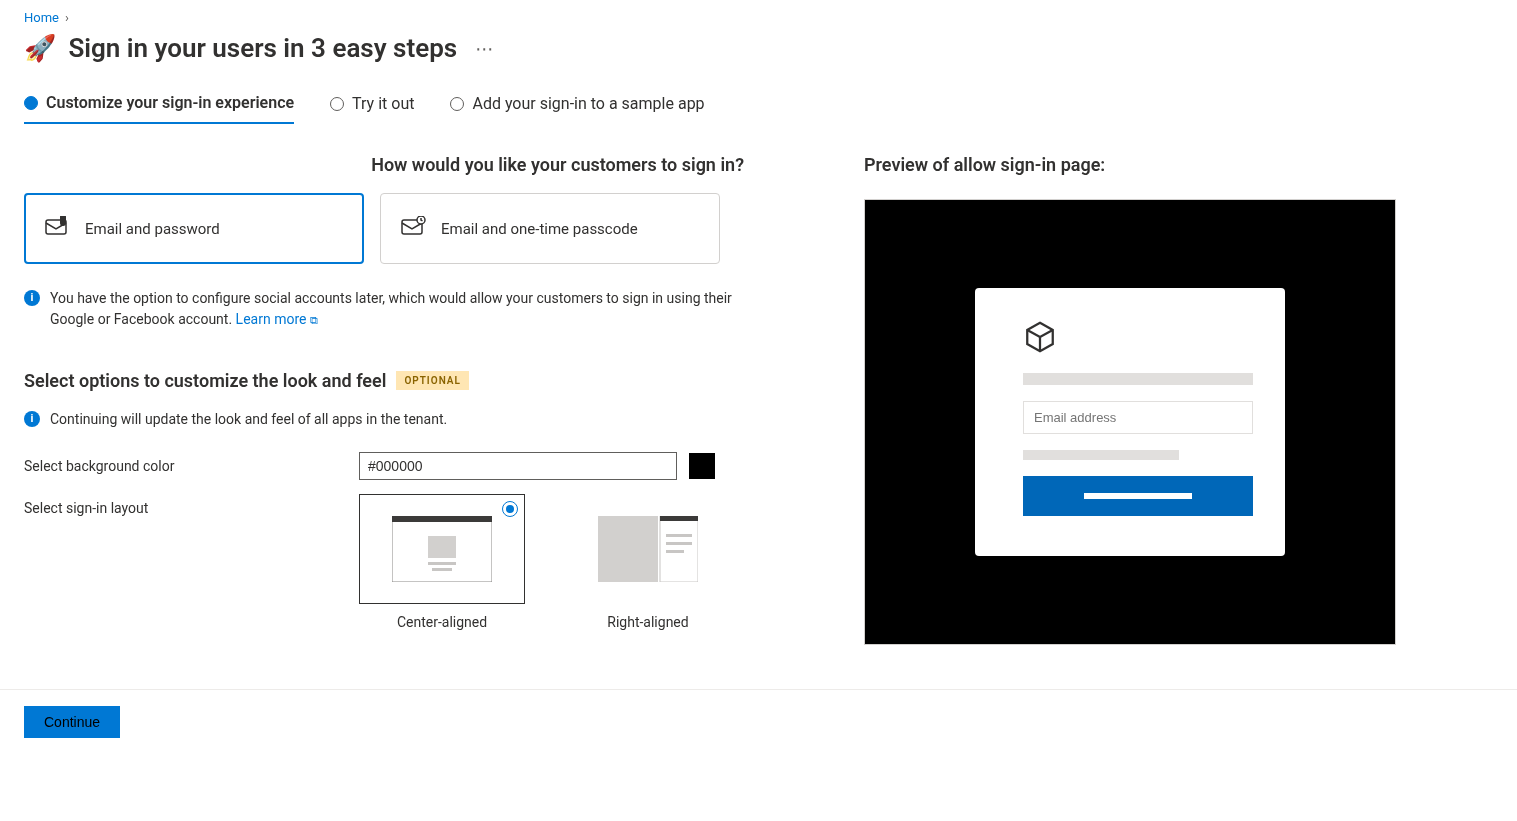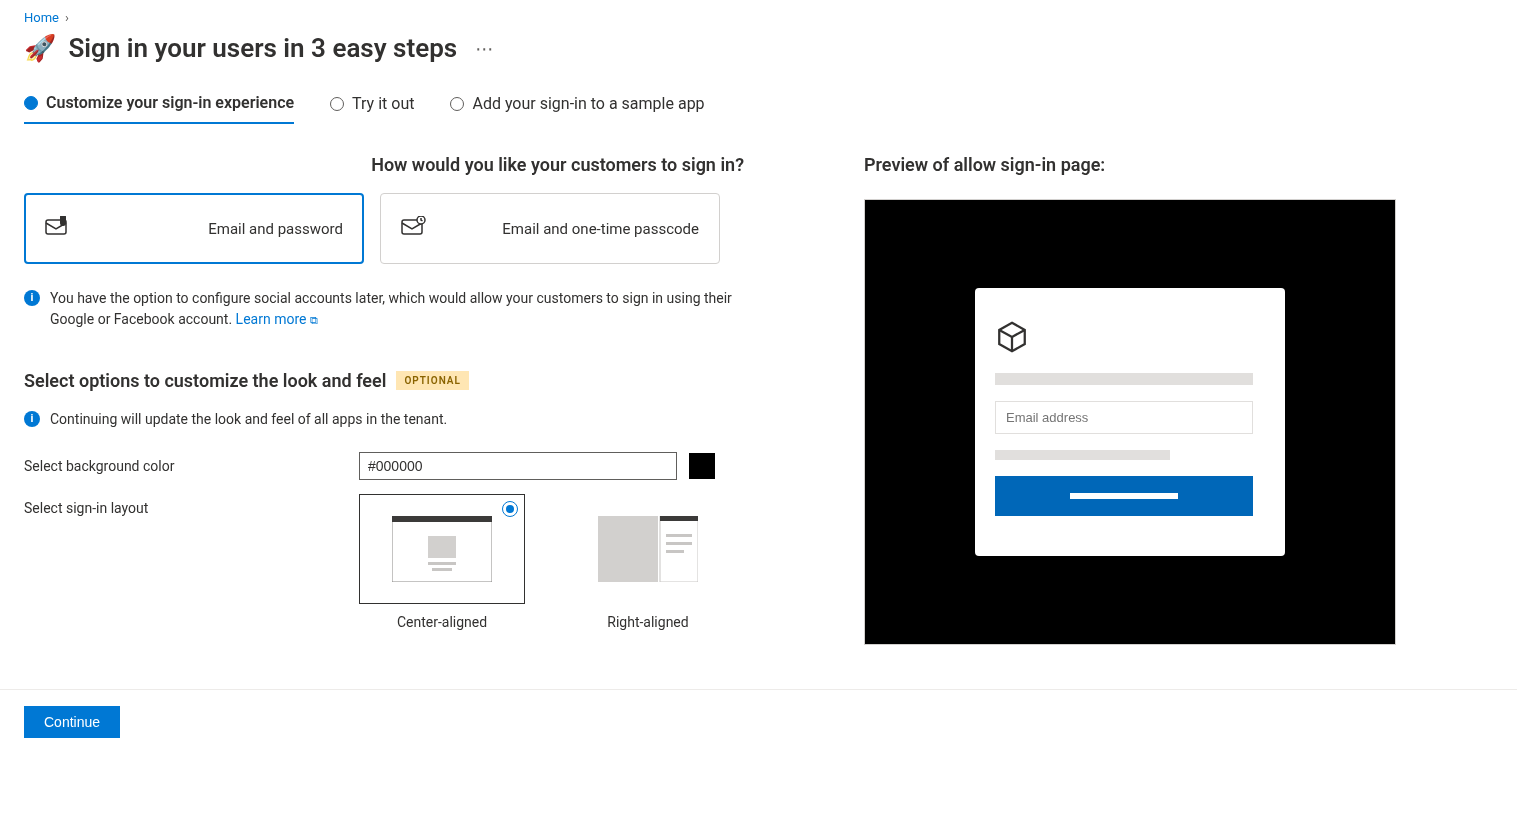--- a/index.html
+++ b/index.html
@@ -81,21 +81,20 @@
   .signin-card {
     border: 1px solid #d2d0ce;
     border-radius: 4px;
     display: flex;
     align-items: center;
     padding: 22px 20px;
     gap: 14px;
     width: 340px;
     cursor: pointer;
     background: #fff;
-    justify-content: space-between;
   }
   .signin-card.selected { border: 2px solid #0078d4; padding: 21px 19px; }
   .signin-card .icon { }
   .signin-card .label { font-size: 15px; }
 
   .info-row {
     display: flex;
     align-items: flex-start;
     gap: 10px;
     margin-bottom: 40px;
@@ -179,21 +178,21 @@
   .preview-heading { font-size: 18px; font-weight: 600; margin-bottom: 24px; }
   .preview-box {
     background: #000;
     width: 532px; height: 446px;
     border: 1px solid #d2d0ce;
     display: flex; align-items: center; justify-content: center;
   }
   .preview-card {
     background: #fff;
     width: 310px;
-    padding: 32px 32px 40px 20px;
+    padding: 32px 32px 40px 48px;
     border-radius: 4px;
     display: flex; flex-direction: column; gap: 16px;
   }
   .ph-bar { background: #e1dfdd; height: 12px; }
   .ph-bar.wide { width: 100%; }
   .ph-bar.med { width: 68%; height: 10px; }
   .preview-input {
     border: 1px solid #e1dfdd;
     padding: 8px 10px;
     color: #605e5c;
@@ -206,21 +205,21 @@
     display: flex; align-items: center; justify-content: center;
   }
   .preview-btn .bar { background: #fff; height: 6px; width: 108px; }
 
   .footer-bar {
     border-top: 1px solid #edebe9;
     padding: 16px 24px;
     margin-top: 44px;
   }
   .primary-btn {
-    background: #0078d4; color: #ffffff; border: none;
+    background: #0078d4; color: #000000; border: none;
     padding: 8px 20px; font-size: 14px; cursor: pointer;
   }
 </style>
 </head>
 <body>
 
 <div class="page">
   <div class="breadcrumb">
     <a href="#">Home</a>
     <span class="chev">›</span>

